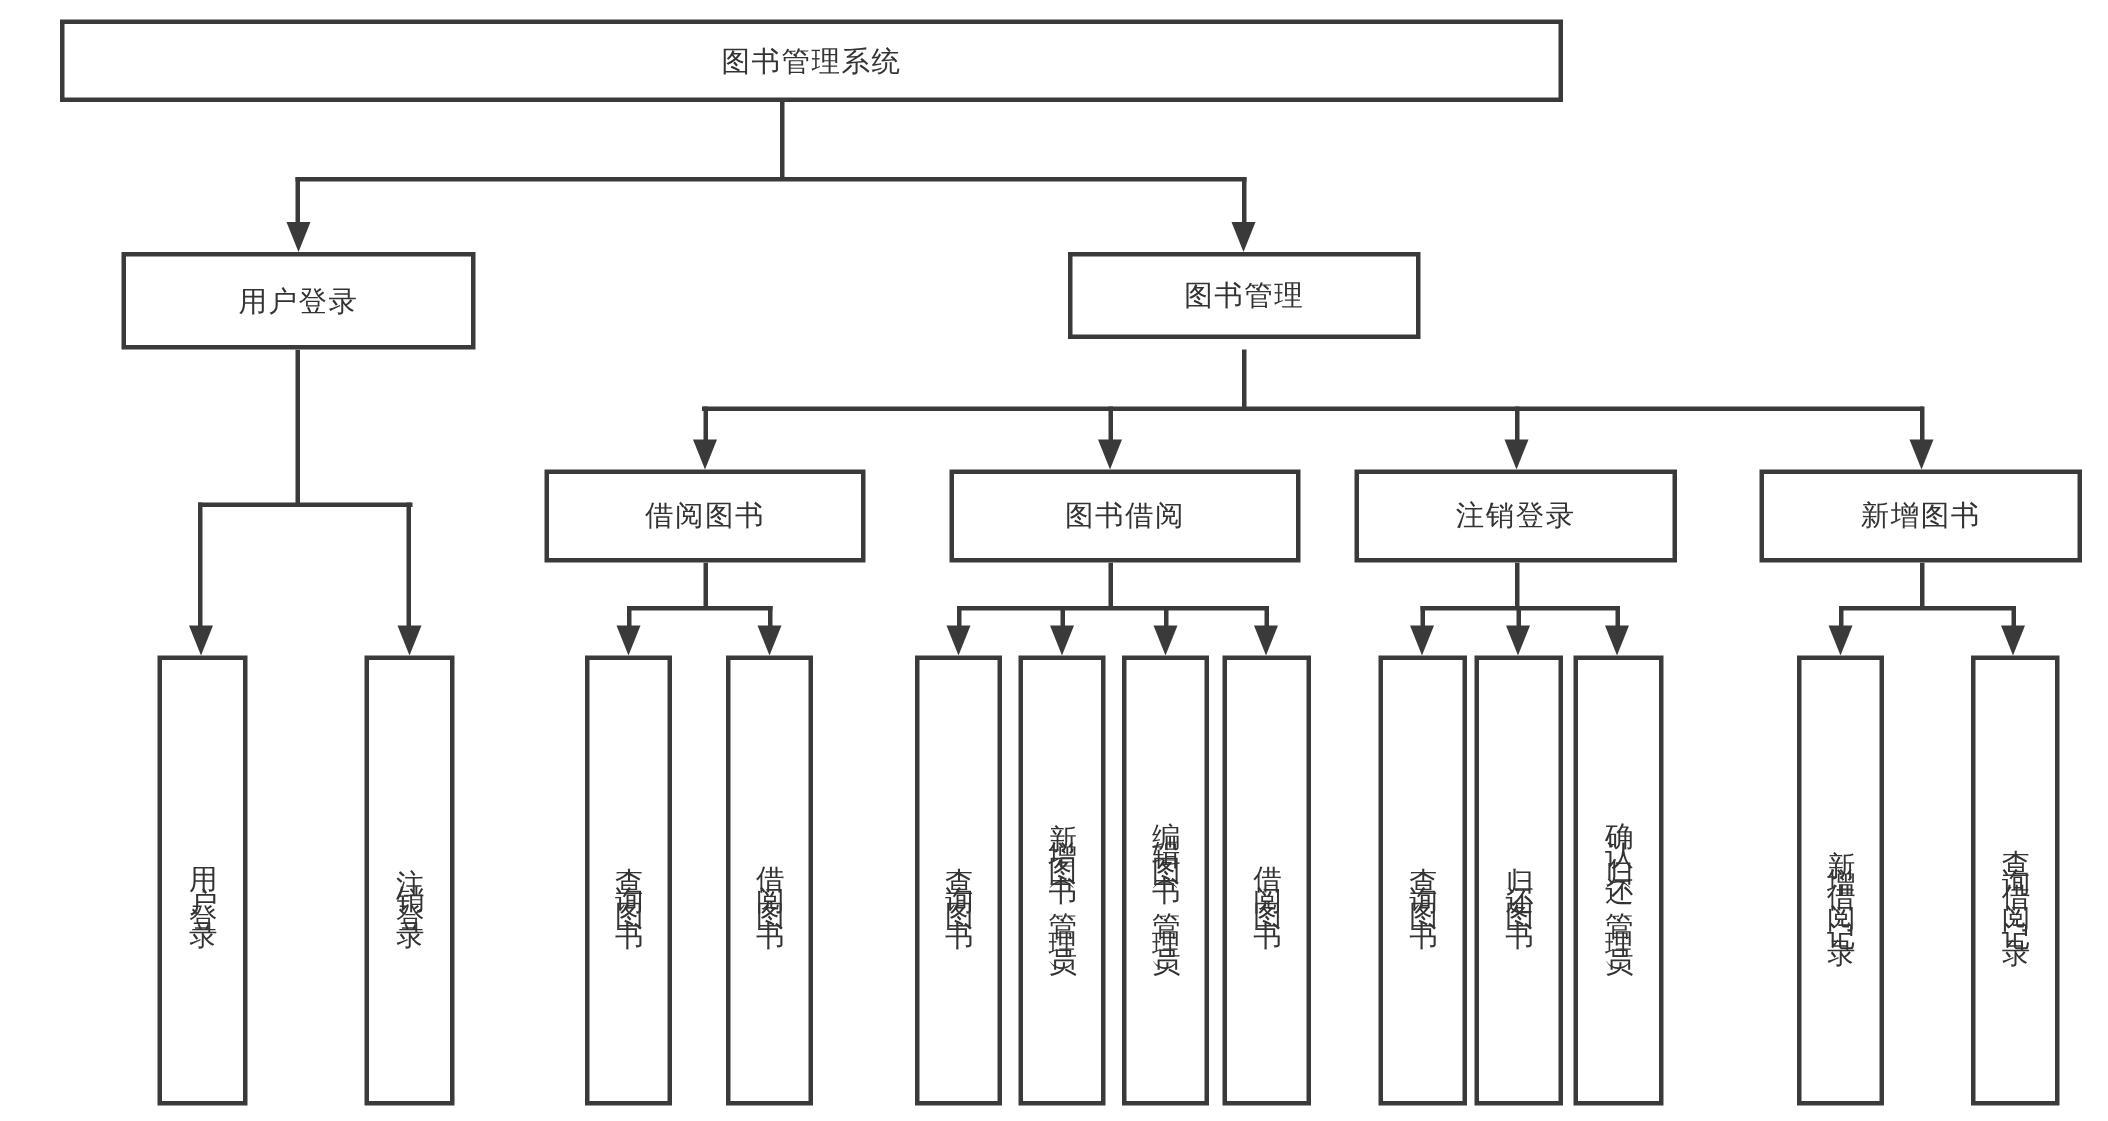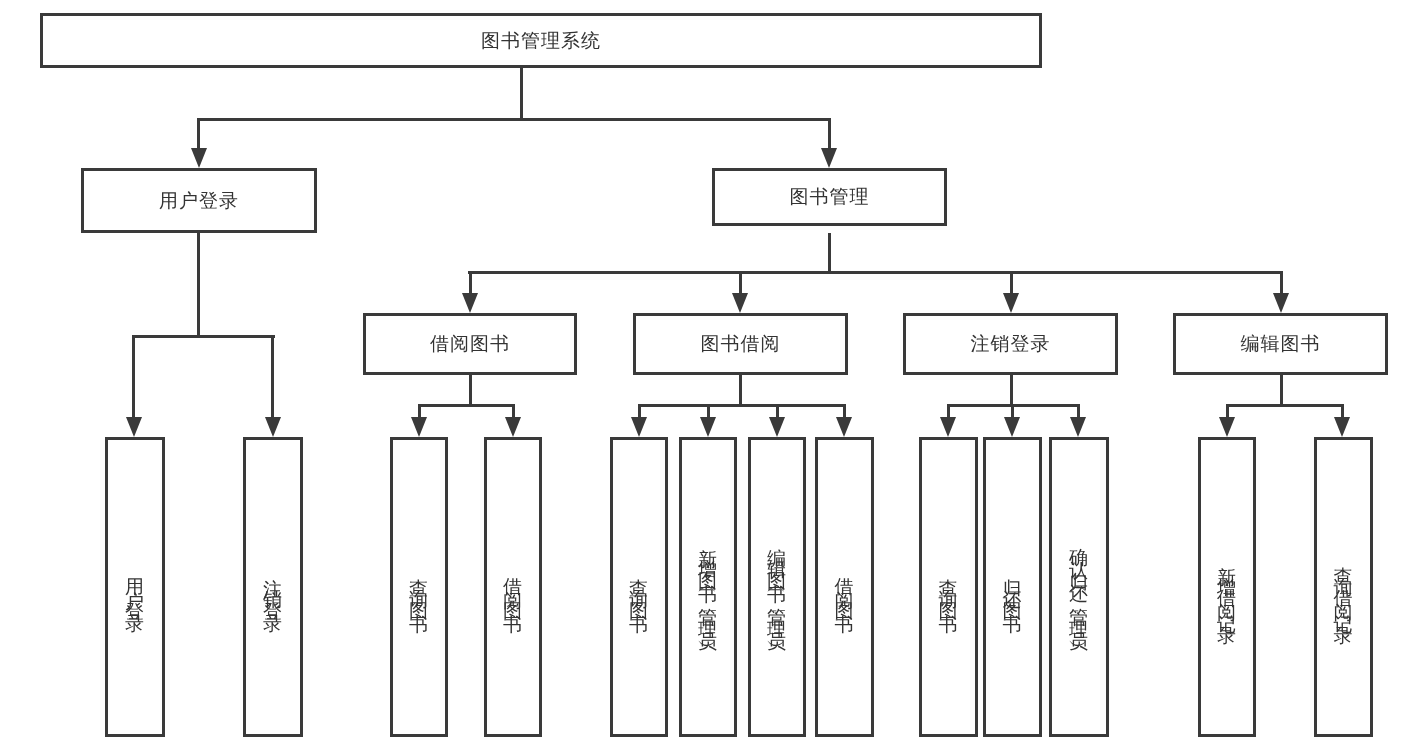--- a/index.html
+++ b/index.html
@@ -112,28 +112,28 @@
   <div class="box" style="left:81px;top:168px;width:236px;height:65px;">
     <span>用户登录</span>
   </div>
   <div class="box" style="left:712px;top:168px;width:235px;height:58px;justify-content:center;">
     <span>图书管理</span>
   </div>
 
   <div class="box" style="left:363px;top:313px;width:214px;height:62px;">
     <span>借阅图书</span>
   </div>
-  <div class="box" style="left:633px;top:313px;width:215px;height:62px;">
+  <div class="box" style="left:633px;top:313px;width:234px;height:62px;">
     <span>图书借阅</span>
   </div>
   <div class="box" style="left:903px;top:313px;width:215px;height:62px;">
     <span>注销登录</span>
   </div>
   <div class="box" style="left:1173px;top:313px;width:215px;height:62px;">
-    <span>编辑图书</span>
+    <span>新增图书</span>
   </div>
 
   <div class="vbox" style="left:105px;top:437px;width:60px;height:300px;">
     <span class="v-label">用户登录</span>
   </div>
   <div class="vbox" style="left:243px;top:437px;width:60px;height:300px;">
     <span class="v-label">注销登录</span>
   </div>
 
   <div class="vbox" style="left:390px;top:437px;width:58px;height:300px;">

